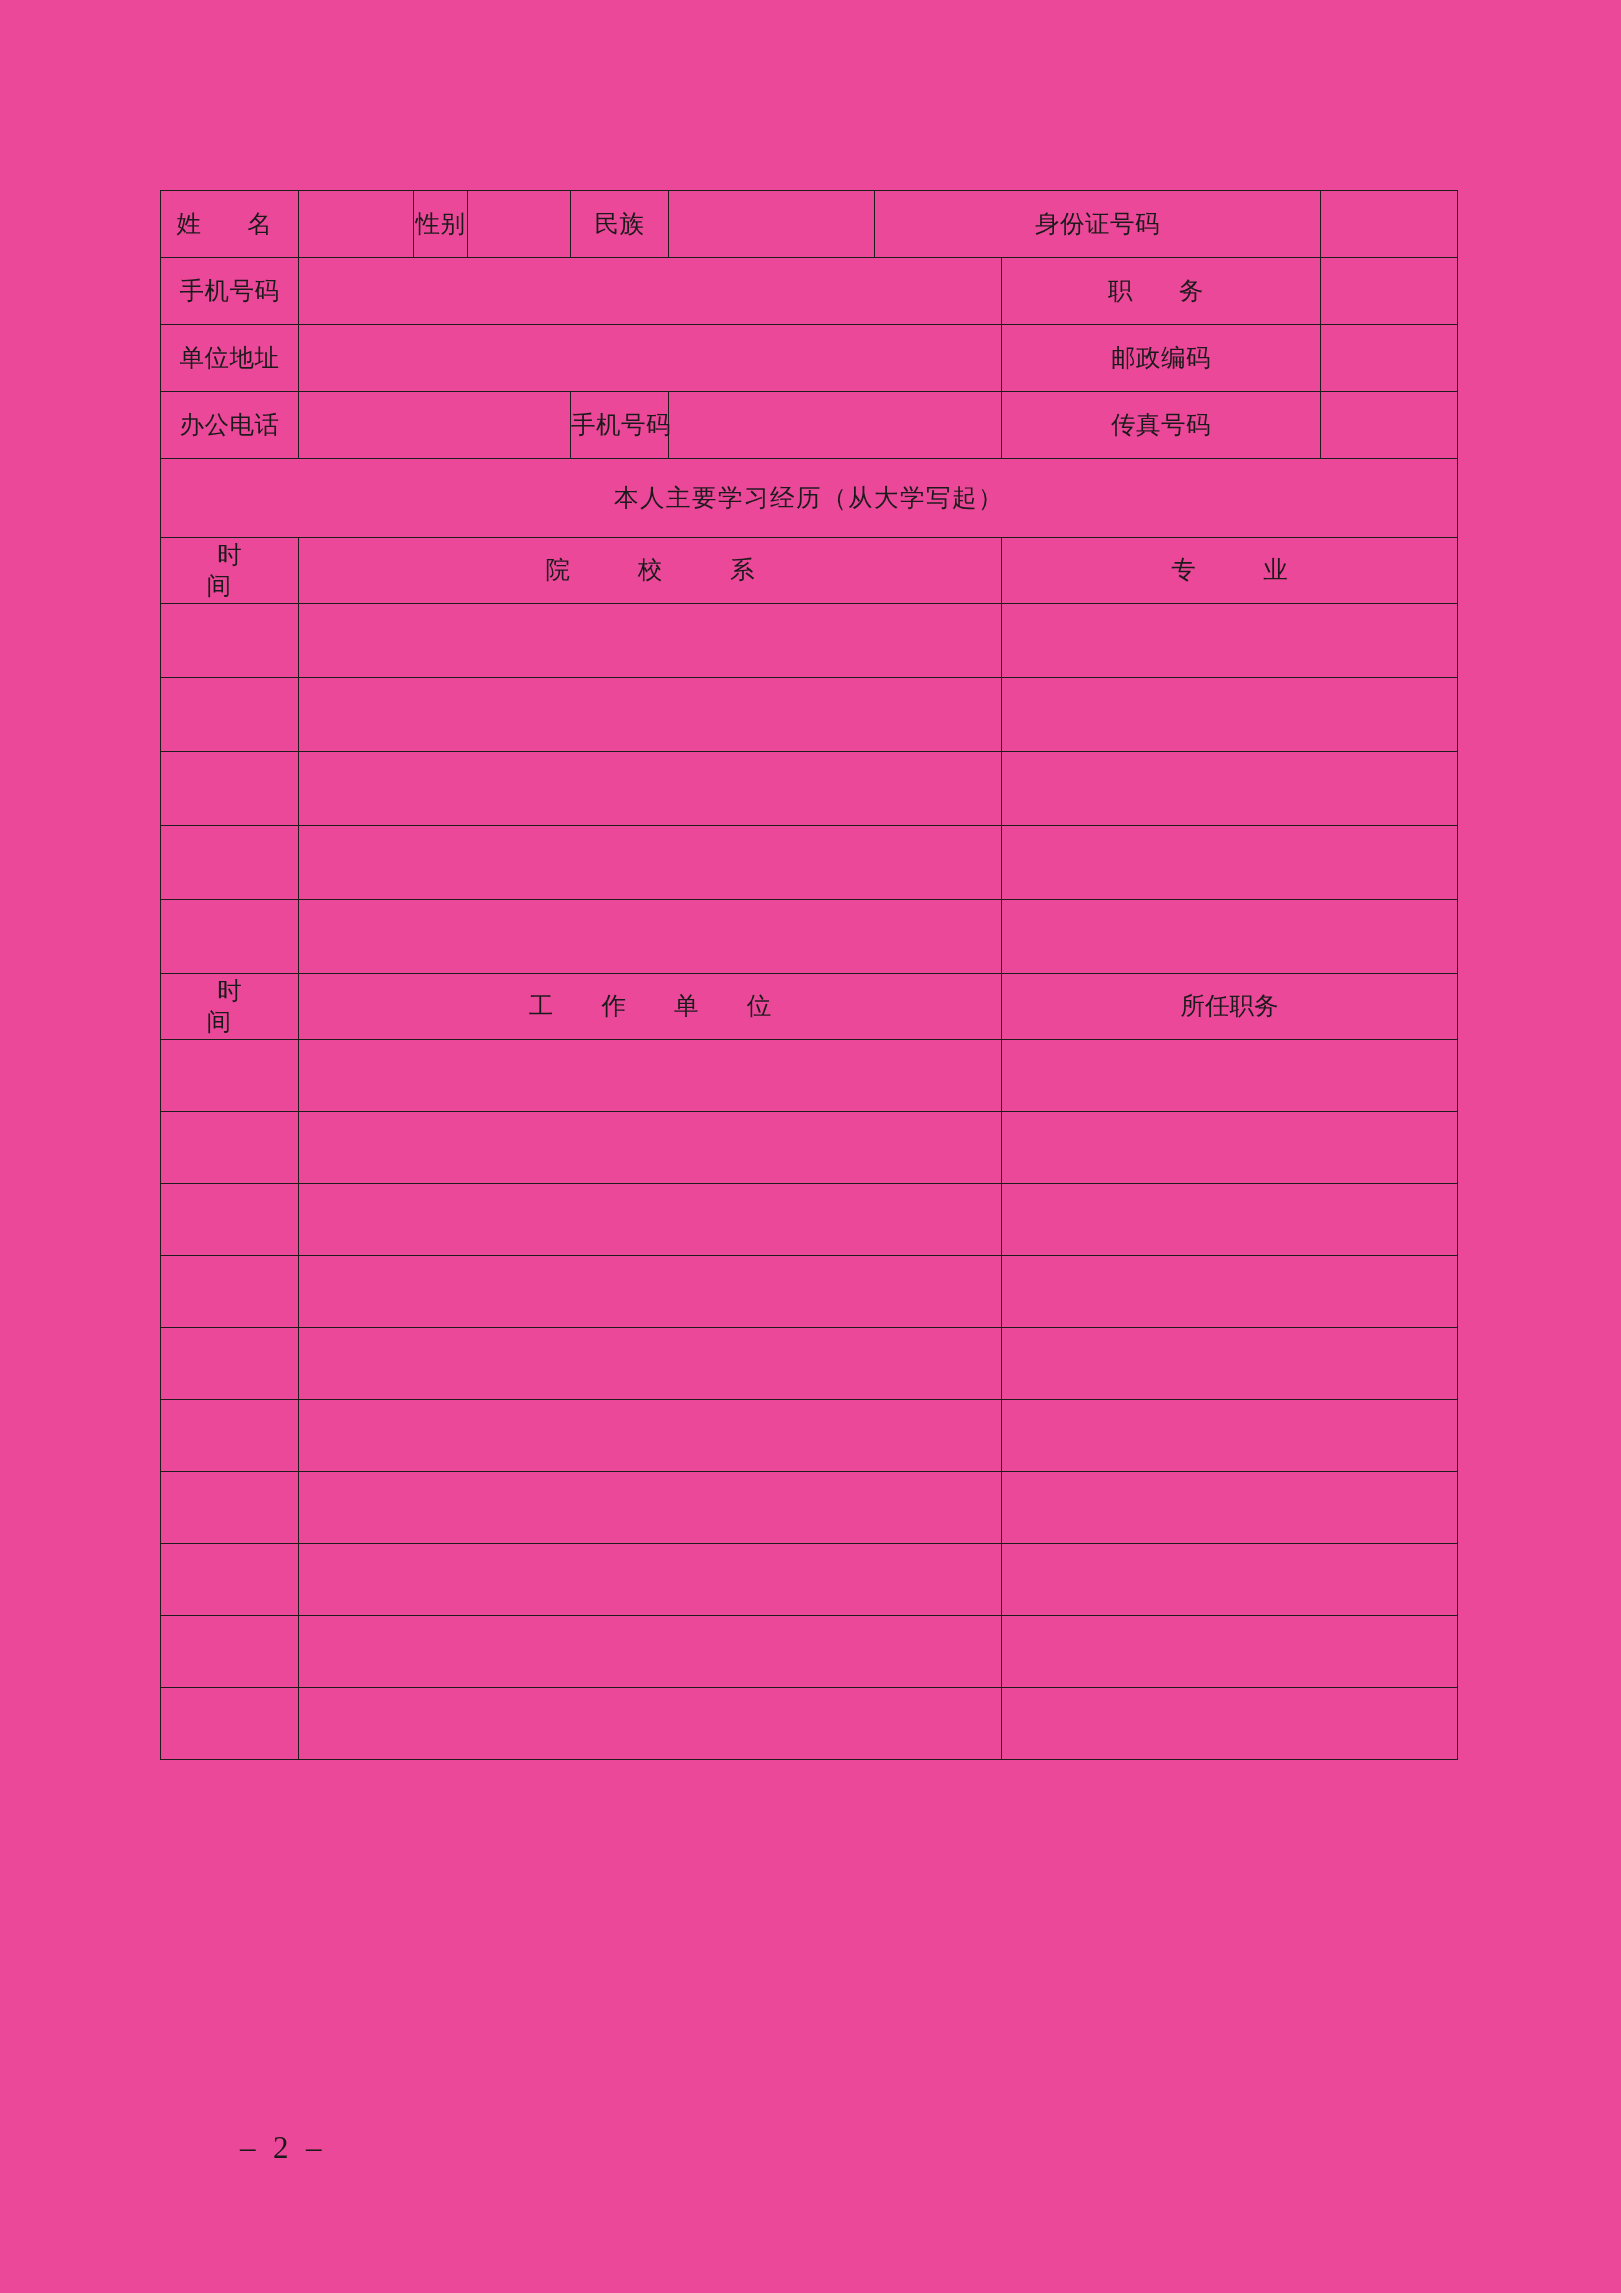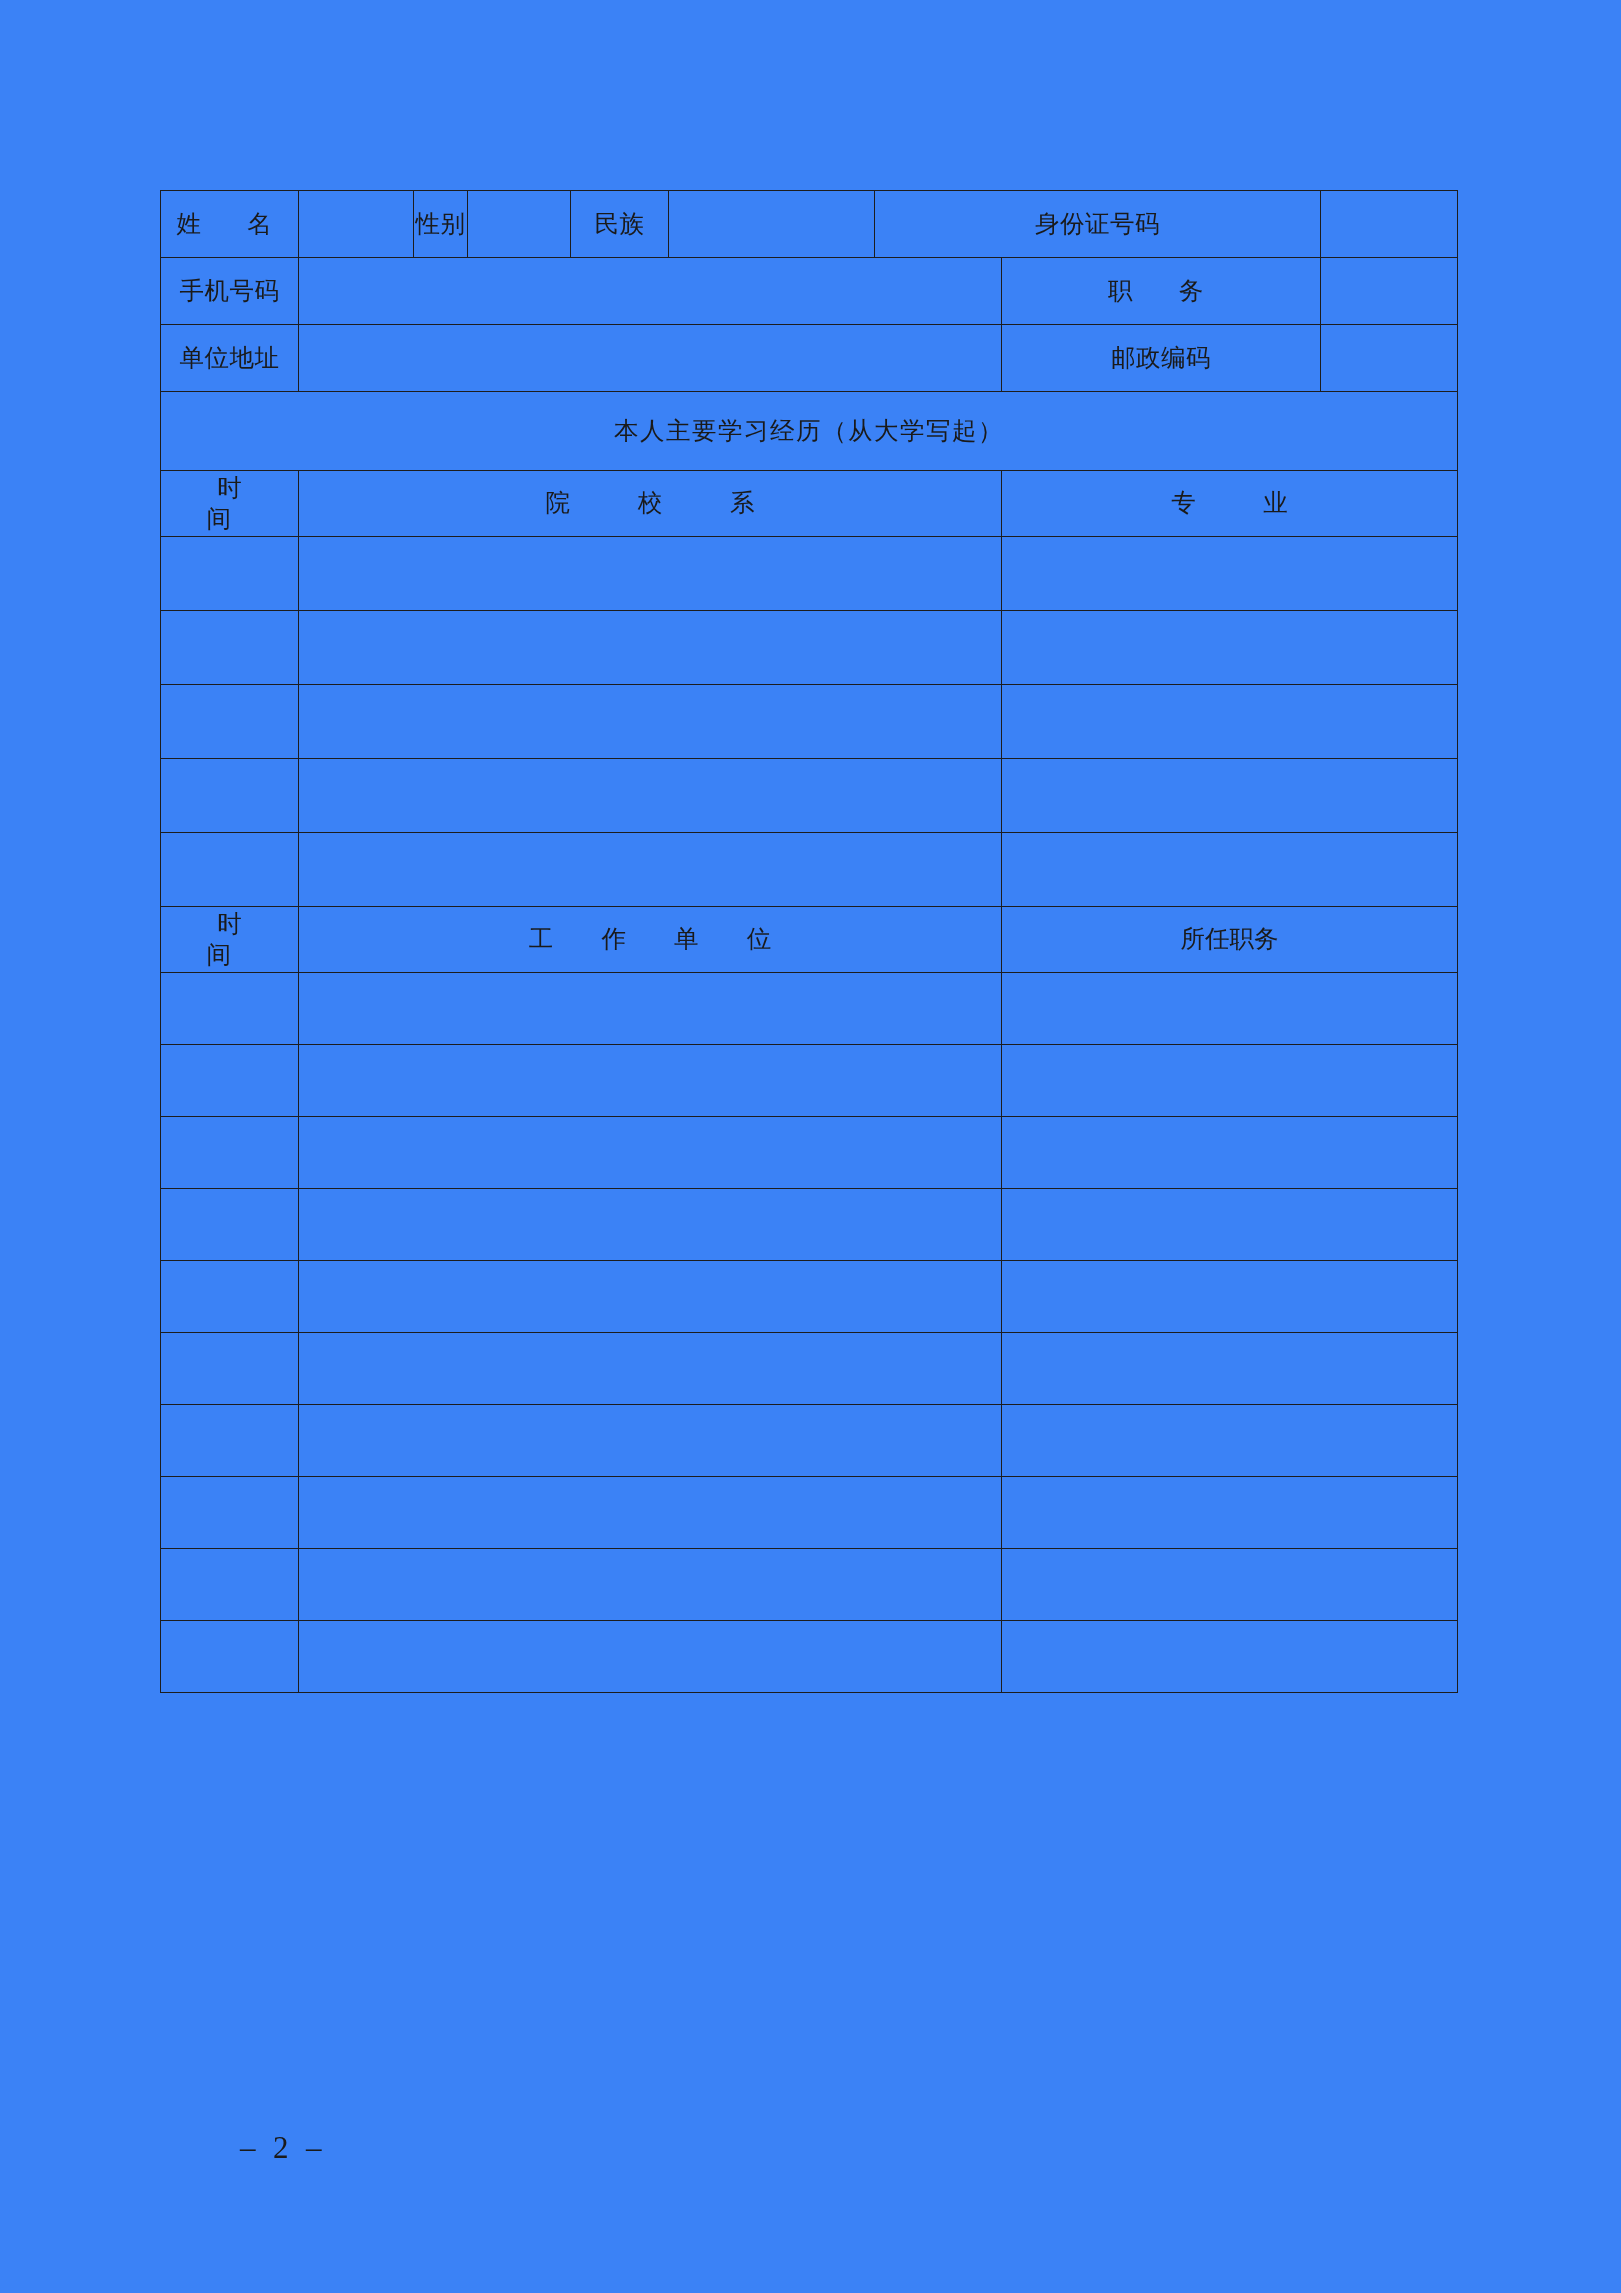--- a/index.html
+++ b/index.html
@@ -15,21 +15,21 @@
     color: #1a1a1a;
     position: relative;
     overflow: hidden;
   }
 
   .page {
     position: absolute;
     left: 0; top: 0;
     width: 1621px;
     height: 2294px;
-    background: #3b82f6;
+    background: #ec4899;
   }
 
   
   .form-table {
     position: absolute;
     left: 160px;
     top: 190px;
     width: 1296px;
     border-collapse: collapse;
     table-layout: fixed;
@@ -119,20 +119,28 @@
       <td colspan="1" class="blank"></td>
     </tr>
 
     <tr class="r-info">
       <td colspan="2" class="lbl">单位地址</td>
       <td colspan="9" class="blank"></td>
       <td colspan="1" class="lbl">邮政编码</td>
       <td colspan="1" class="blank"></td>
     </tr>
 
+    <tr class="r-info">
+      <td colspan="2" class="lbl">办公电话</td>
+      <td colspan="5" class="blank"></td>
+      <td colspan="1" class="lbl">手机号码</td>
+      <td colspan="3" class="blank"></td>
+      <td colspan="1" class="lbl">传真号码</td>
+      <td colspan="1" class="blank"></td>
+    </tr>
 
 
     <tr>
       <td colspan="13" class="section-title">本人主要学习经历（从大学写起）</td>
     </tr>
 
     <tr>
       <td colspan="2" class="col-head">
         <span class="sp3">时　间</span>
       </td>

